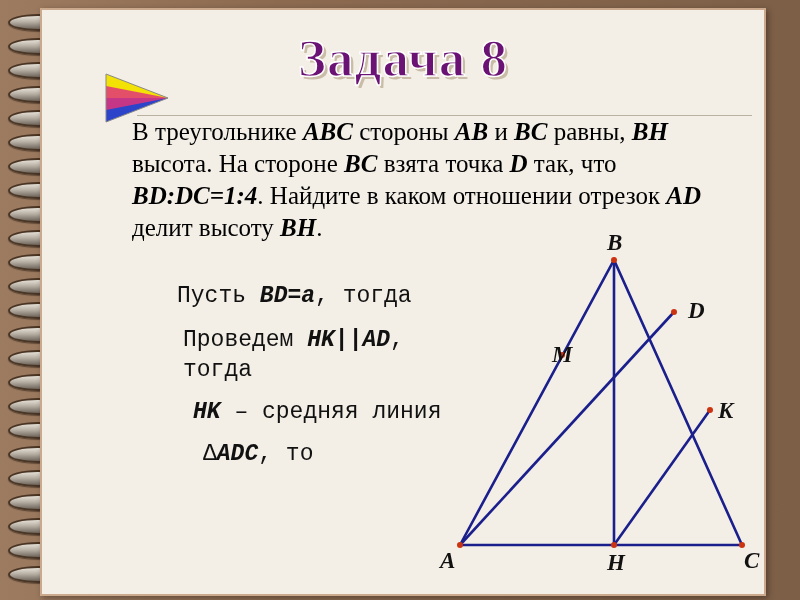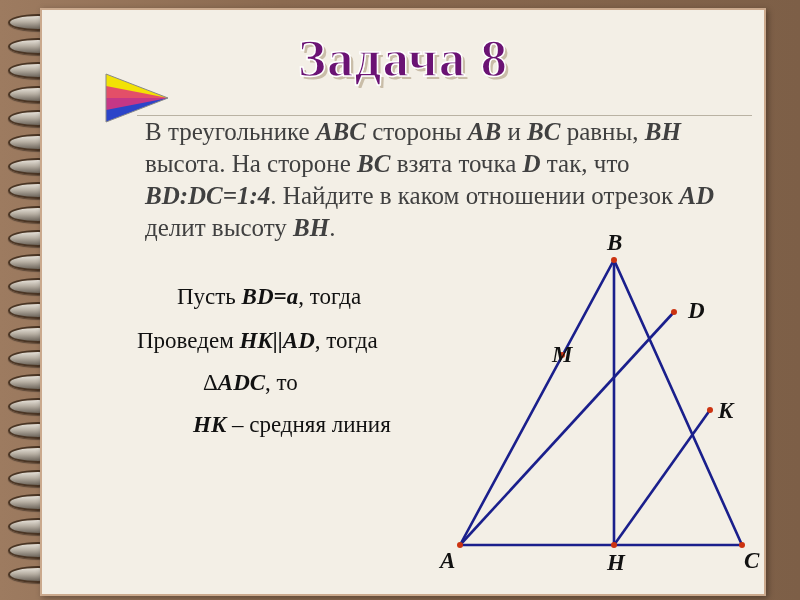--- a/index.html
+++ b/index.html
@@ -86,46 +86,47 @@
   .rule {
     position: absolute;
     left: 95px;
     top: 105px;
     width: 615px;
     border-top: 1px solid #b9b2a3;
   }
 
   .problem {
     position: absolute;
-    left: 103px;
+    left: 90px;
     top: 106px;
     width: 610px;
     font-size: 25px;
     line-height: 1.28;
-    color: #404040;
+    color: #000000;
     text-align: left;
   }
   .problem i { font-style: italic; font-weight: bold; }
 
   .steps {
     position: absolute;
     left: 95px;
     top: 272px;
     width: 330px;
     color: #111111;
   }
   .step {
     font-size: 23px;
     line-height: 1.3;
     margin-bottom: 12px;
+    font-family: Liberation Mono, monospace;
   }
   .step b { font-weight: bold; font-style: italic; }
   .step1 { margin-left: 40px; }
   .step2 { margin-left: 40px; }
-  .step3 { margin-top: 14px; }
+  .step3 { margin-left: 46px; margin-top: 14px; }
   .step4 { margin-left: 56px; margin-top: 6px; }
   .step5 { margin-left: 66px; margin-top: 6px; }
 
   .figure {
     position: absolute;
     left: 380px;
     top: 240px;
     width: 340px;
     height: 330px;
   }
@@ -232,22 +233,22 @@
       </svg>
     </div>
 
     <div class="rule"></div>
 
     <div class="problem" id="problem">В треугольнике <i>ABC</i> стороны <i>AB</i> и <i>BC</i> равны, <i>BH</i> высота. На стороне <i>BC</i> взята точка <i>D</i> так, что <i>BD:DC=1:4</i>. Найдите в каком отношении отрезок <i>AD</i> делит высоту <i>BH</i>.</div>
 
     <div class="steps">
       <div class="step step1" id="step0">Пусть <b>BD=a</b>, тогда</div>
       <div class="step step3" id="step2">Проведем <b>HK||AD</b>, тогда</div>
+      <div class="step step4" id="step3"><b>HK</b> – средняя линия</div>
       <div class="step step5" id="step4">Δ<b>ADC</b>, то</div>
-      <div class="step step4" id="step3"><b>HK</b> – средняя линия</div>
     </div>
 
     <div class="figure">
       <svg width="340" height="330" viewBox="0 0 340 330">
         <g stroke="#1a1f8c" stroke-width="2.6" fill="none">
 
           <polyline points="38,295 192,10 320,295"></polyline>
           <line x1="38" y1="295" x2="320" y2="295"></line>
 
           <line x1="192" y1="10" x2="192" y2="295"></line>

